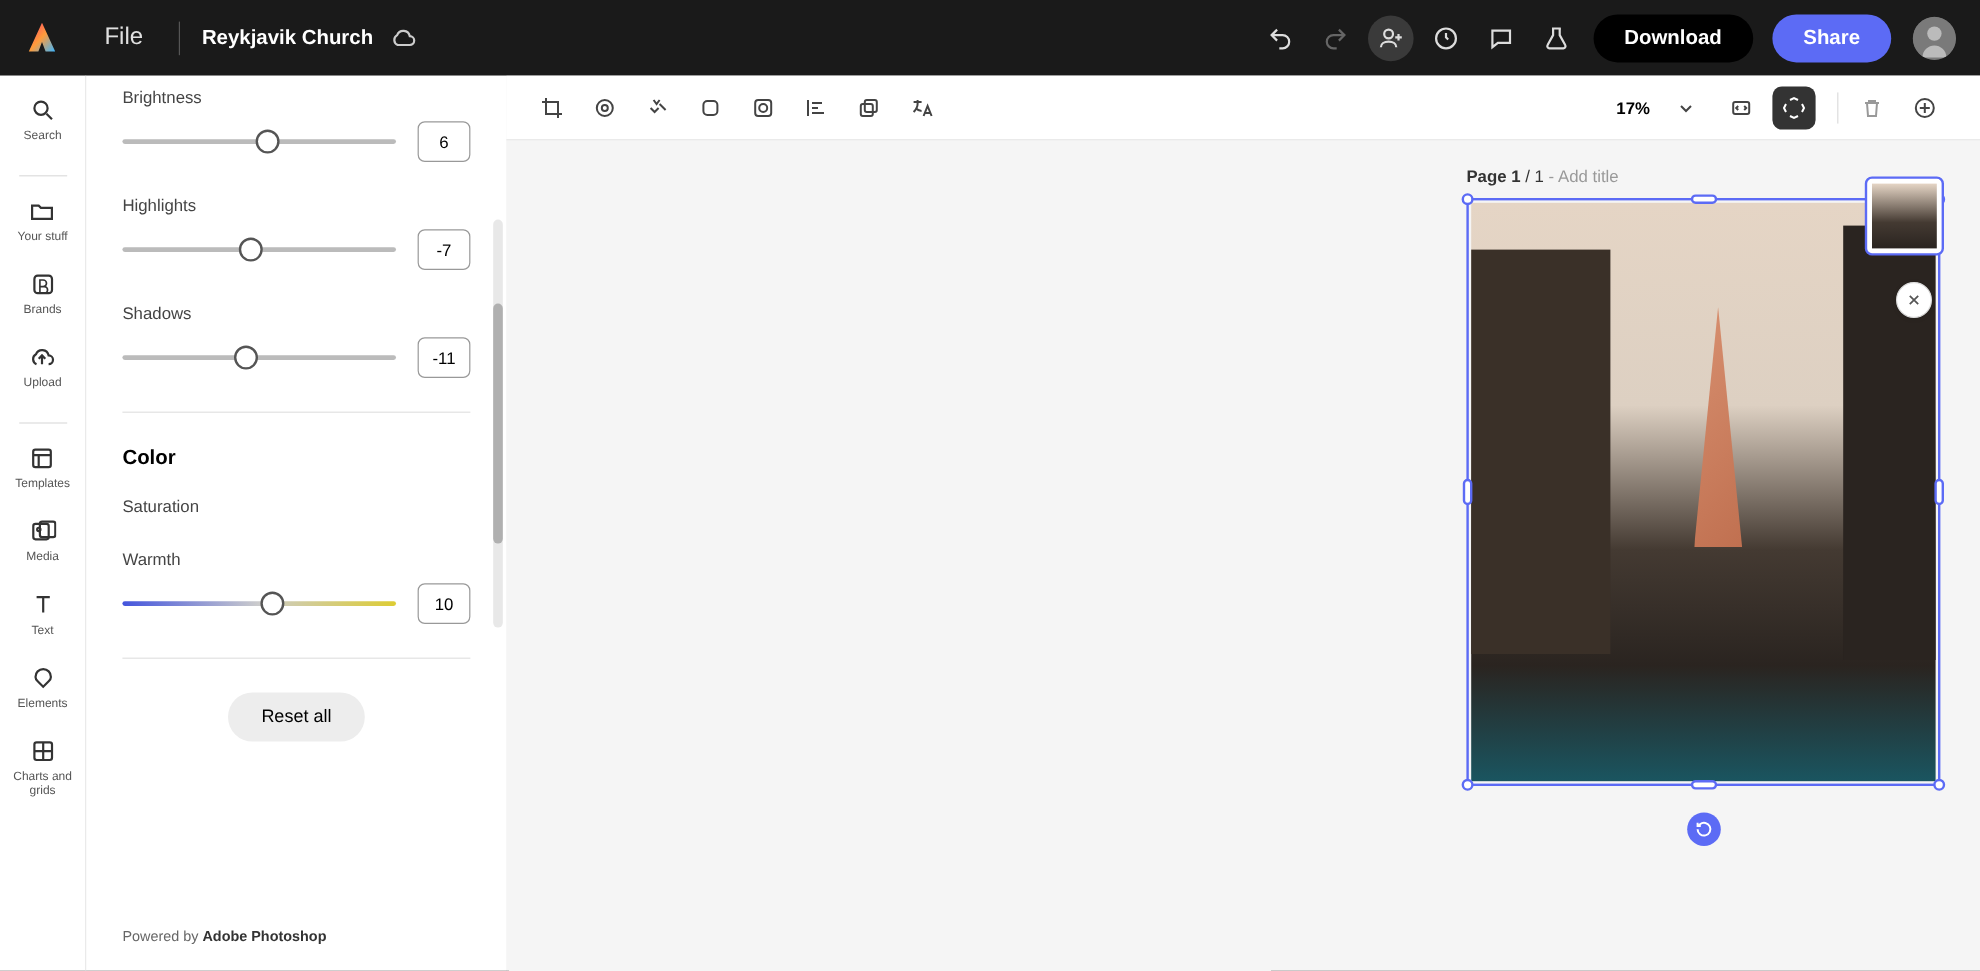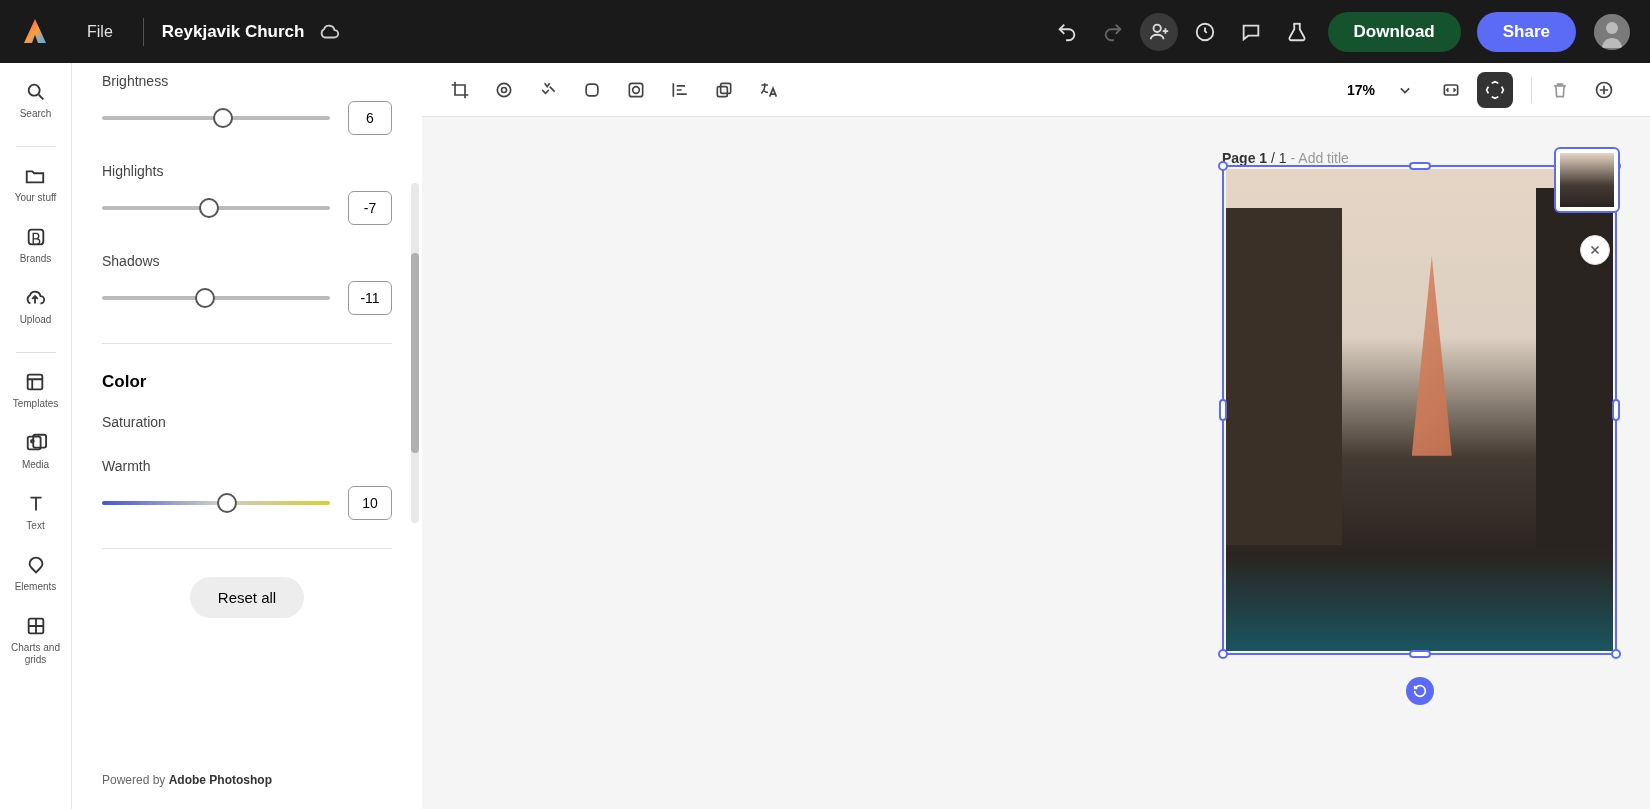--- a/index.html
+++ b/index.html
@@ -1,29 +1,29 @@
 <!DOCTYPE html>
 <html><head>
 <meta charset="utf-8">
 <style>
 * { margin: 0; padding: 0; box-sizing: border-box; font-family: -apple-system, BlinkMacSystemFont, 'Segoe UI', sans-serif; }
 body { width: 1650px; height: 809px; overflow: hidden; background: #000; display: flex; flex-direction: column; }
 
 
 .topbar { height: 63px; background: #1a1a1a; display: flex; align-items: center; padding: 0 20px; color: #fff; }
 .logo { width: 30px; height: 30px; margin-right: 25px; }
-.file-btn { color: #e0e0e0; font-size: 16px; padding: 6px 12px; cursor: pointer; }
+.file-btn { color: #e0e0e0; font-size: 20px; padding: 6px 12px; cursor: pointer; }
 .divider-v { width: 1px; height: 28px; background: #555; margin: 0 18px; }
 .project-name { font-size: 17px; font-weight: 600; margin-right: 14px; }
 .cloud-icon { width: 22px; height: 22px; }
 .topbar-spacer { flex: 1; }
 .topbar-icon-btn { width: 38px; height: 38px; border-radius: 50%; display: flex; align-items: center; justify-content: center; margin: 0 4px; cursor: pointer; }
 .topbar-icon-btn.highlighted { background: #3a3a3a; }
 .topbar-icon-btn svg { width: 22px; height: 22px; }
-.download-btn { background: #14532d; color: #fff; border: none; border-radius: 22px; padding: 10px 26px; font-size: 17px; font-weight: 600; margin: 0 8px; cursor: pointer; }
+.download-btn { background: #000000; color: #fff; border: none; border-radius: 22px; padding: 10px 26px; font-size: 17px; font-weight: 600; margin: 0 8px; cursor: pointer; }
 .share-btn { background: #5c6bf5; color: #fff; border: none; border-radius: 22px; padding: 10px 26px; font-size: 17px; font-weight: 600; margin: 0 8px; cursor: pointer; }
 .avatar { width: 36px; height: 36px; border-radius: 50%; background: #666; margin-left: 10px; overflow: hidden; }
 
 
 .main { flex: 1; display: flex; background: #f5f5f5; overflow: hidden; }
 
 
 .rail { width: 72px; background: #fff; border-right: 1px solid #e5e5e5; display: flex; flex-direction: column; align-items: center; padding-top: 18px; }
 .rail-item { display: flex; flex-direction: column; align-items: center; margin-bottom: 22px; cursor: pointer; }
 .rail-item svg { width: 22px; height: 22px; margin-bottom: 5px; }
@@ -62,21 +62,21 @@
 .tool-btn { width: 36px; height: 36px; border-radius: 8px; display: flex; align-items: center; justify-content: center; margin-right: 8px; cursor: pointer; }
 .tool-btn.active { background: #333; }
 .tool-btn svg { width: 20px; height: 20px; }
 .tool-btn.active svg { stroke: #fff; fill: none; }
 .toolbar-spacer { flex: 1; }
 .zoom { font-size: 14px; font-weight: 600; margin-right: 20px; }
 .zoom-chevron { width: 20px; height: 20px; margin-right: 18px; }
 .tool-divider { width: 1px; height: 26px; background: #ddd; margin: 0 10px; }
 
 .canvas-inner { position: relative; width: 100%; height: calc(100% - 54px); }
-.page-label { position: absolute; left: 800px; top: 33px; font-size: 14px; color: #333; }
+.page-label { position: absolute; left: 800px; top: 22px; font-size: 14px; color: #333; }
 .page-label .muted { color: #999; }
 .selection { position: absolute; left: 800px; top: 48px; width: 395px; height: 490px; border: 2px solid #5c6bf5; }
 .image-mock { position: absolute; inset: 2px; background: linear-gradient(to bottom, #e5d5c5 0%, #ddd0c2 35%, #443a32 60%, #2a2420 80%, #1a5560 100%); }
 .image-tower { position: absolute; left: 48%; top: 18%; width: 40px; height: 200px; background: linear-gradient(135deg, #d89070, #c07050); clip-path: polygon(50% 0, 100% 100%, 0 100%); }
 .image-building-l { position: absolute; left: 0; top: 8%; width: 30%; height: 70%; background: #3a3028; }
 .image-building-r { position: absolute; right: 0; top: 4%; width: 20%; height: 75%; background: #2a2420; }
 .handle { position: absolute; width: 10px; height: 10px; background: #fff; border: 2px solid #5c6bf5; border-radius: 50%; }
 .handle.tl { left: -6px; top: -6px; }
 .handle.tr { right: -6px; top: -6px; }
 .handle.bl { left: -6px; bottom: -6px; }

